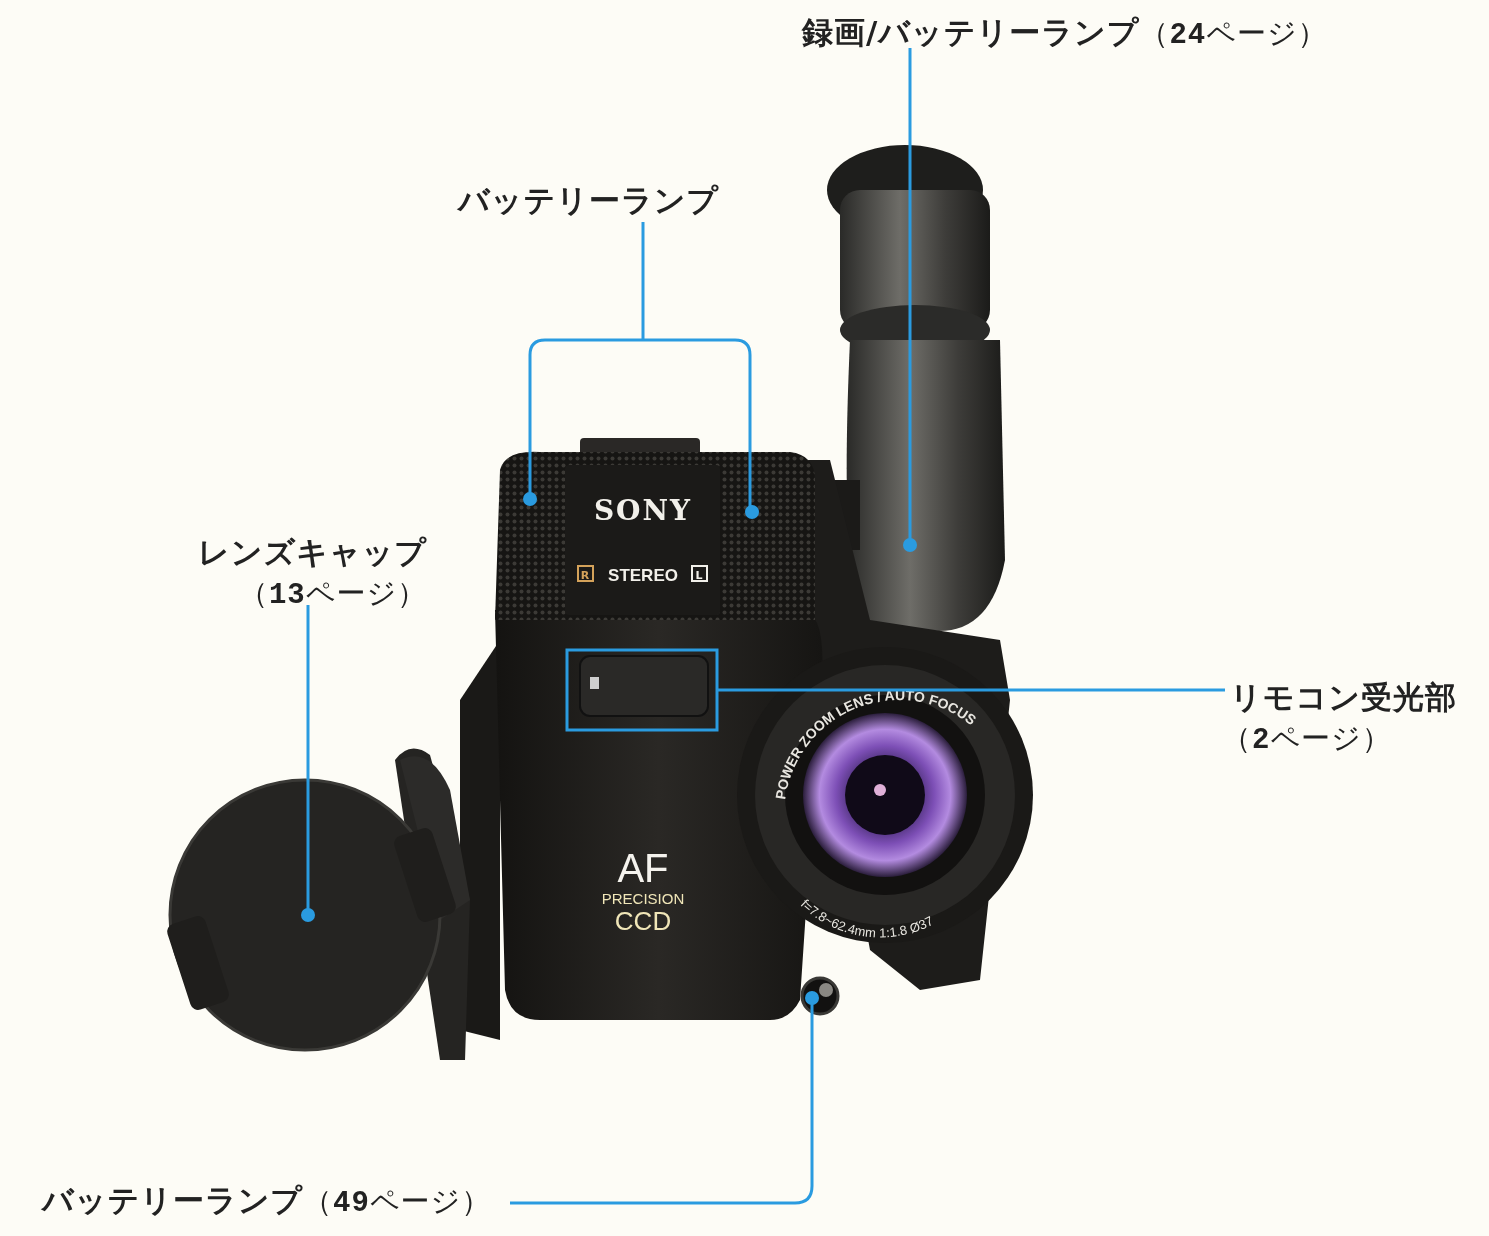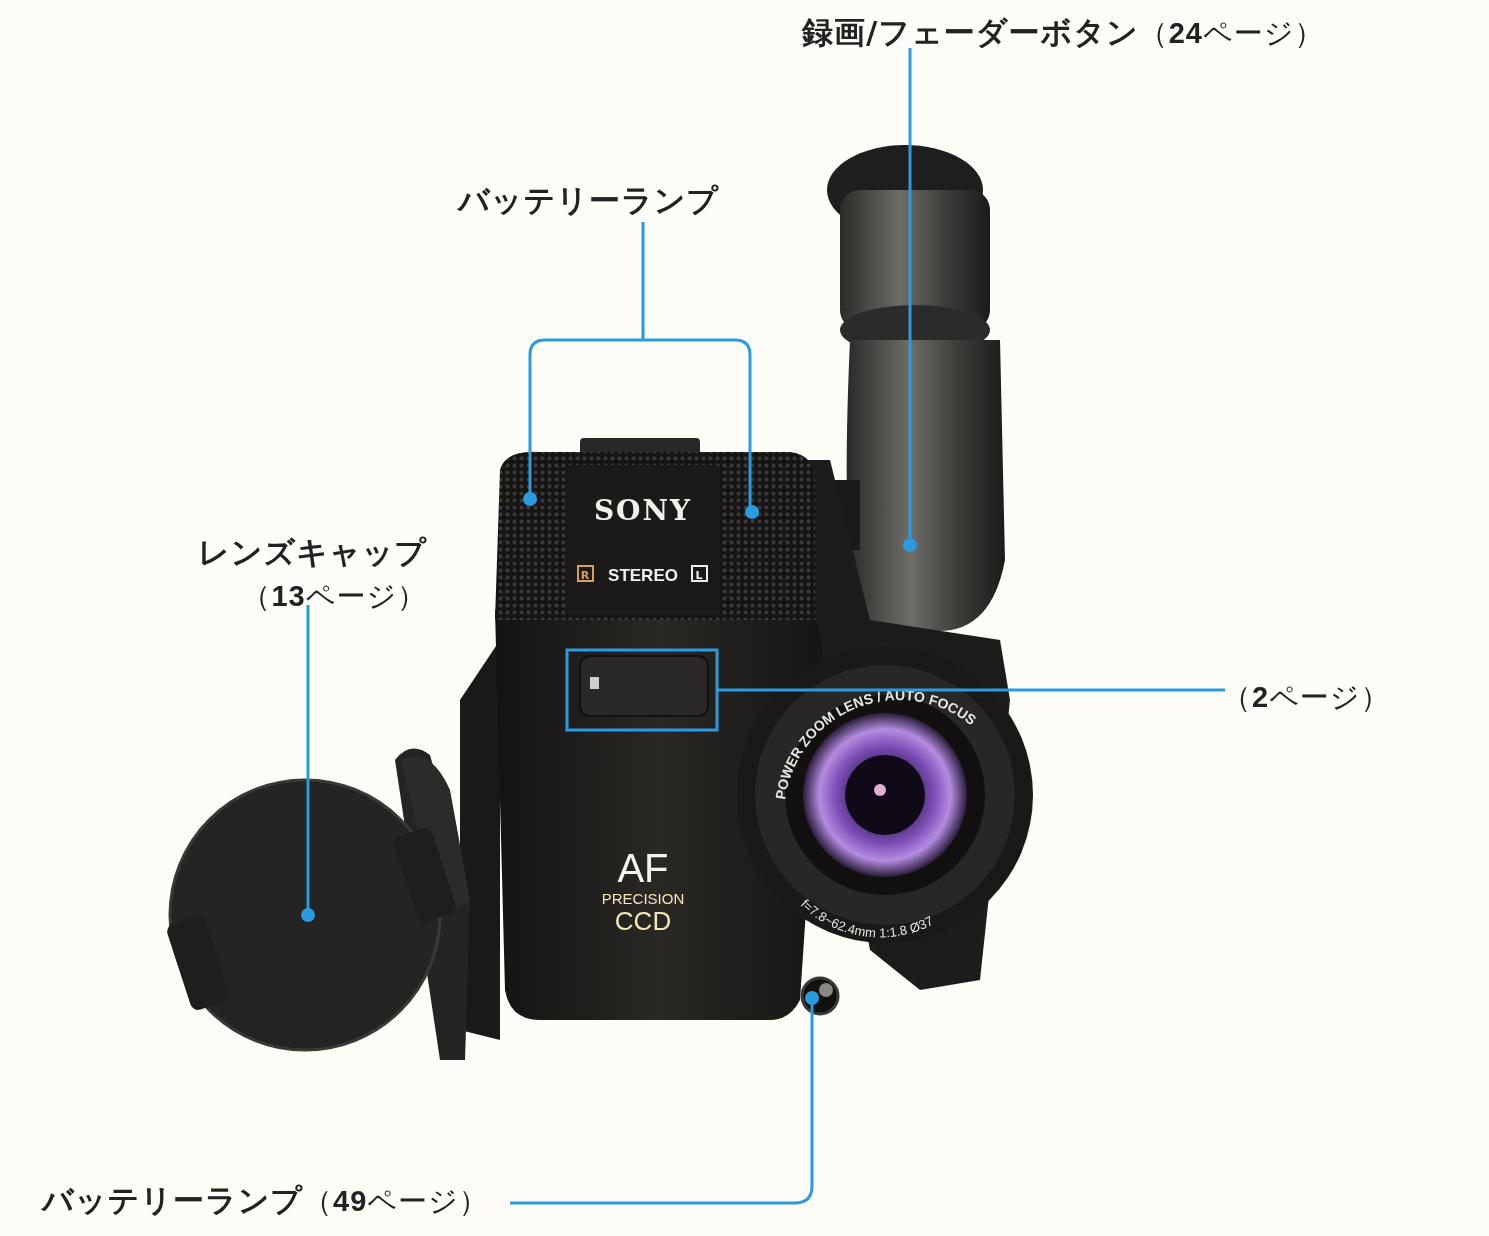--- a/index.html
+++ b/index.html
@@ -5,21 +5,21 @@
   html, body { margin: 0; padding: 0; }
   body {
     width: 1489px; height: 1236px; position: relative; overflow: hidden;
     background: #fdfcf6;
     font-family: "DejaVu Sans", sans-serif;
   }
   .label {
     position: absolute; color: #222; font-weight: bold; font-size: 31px;
     white-space: nowrap; letter-spacing: 1px;
   }
-  .ref { font-family: Liberation Sans, sans-serif; font-weight: normal; font-size: 29px; }
+  .ref { font-family: Liberation Mono, monospace; font-weight: normal; font-size: 29px; }
   .ref b { font-weight: bold; }
   .canvas { position: absolute; left: 0; top: 0; }
 </style>
 </head>
 <body>
 
 <svg class="canvas" width="1489" height="1236" viewBox="0 0 1489 1236">
   <defs>
     <radialGradient id="lensGlass" cx="50%" cy="50%" r="50%">
       <stop offset="0%" stop-color="#1a0f2a"></stop>
@@ -124,31 +124,32 @@
   <g fill="#2a9be0">
     <circle cx="910" cy="545" r="7"></circle>
     <circle cx="530" cy="499" r="7"></circle>
     <circle cx="752" cy="512" r="7"></circle>
     <circle cx="308" cy="915" r="7"></circle>
     <circle cx="812" cy="998" r="7"></circle>
   </g>
 </svg>
 
 <div class="label" style="left:802px; top:12px;">
-  <span>録画/フェーダーボタン</span><span class="ref"><span>（</span><b>24</b><span>ページ）</span></span>
+  <span>録画/バッテリーランプ</span><span class="ref"><span>（</span><b>24</b><span>ページ）</span></span>
 </div>
 
 <div class="label" style="left:458px; top:180px;">
   <span>バッテリーランプ</span>
 </div>
 
 <div class="label" style="left:198px; top:530px; line-height:44px;text-align:right;">
   <div>レンズキャップ</div>
   <div class="ref" style="margin-left:-8px;"><span>（</span><b>13</b><span>ページ）</span></div>
 </div>
 
 <div class="label" style="left:1230px; top:675px; line-height:44px;">
+  <div>リモコン受光部</div>
   <div class="ref" style="margin-left:-8px;"><span>（</span><b>2</b><span>ページ）</span></div>
 </div>
 
 <div class="label" style="left:42px; top:1180px;">
   <span>バッテリーランプ</span><span class="ref"><span>（</span><b>49</b><span>ページ）</span></span>
 </div>
 
 </body></html>

